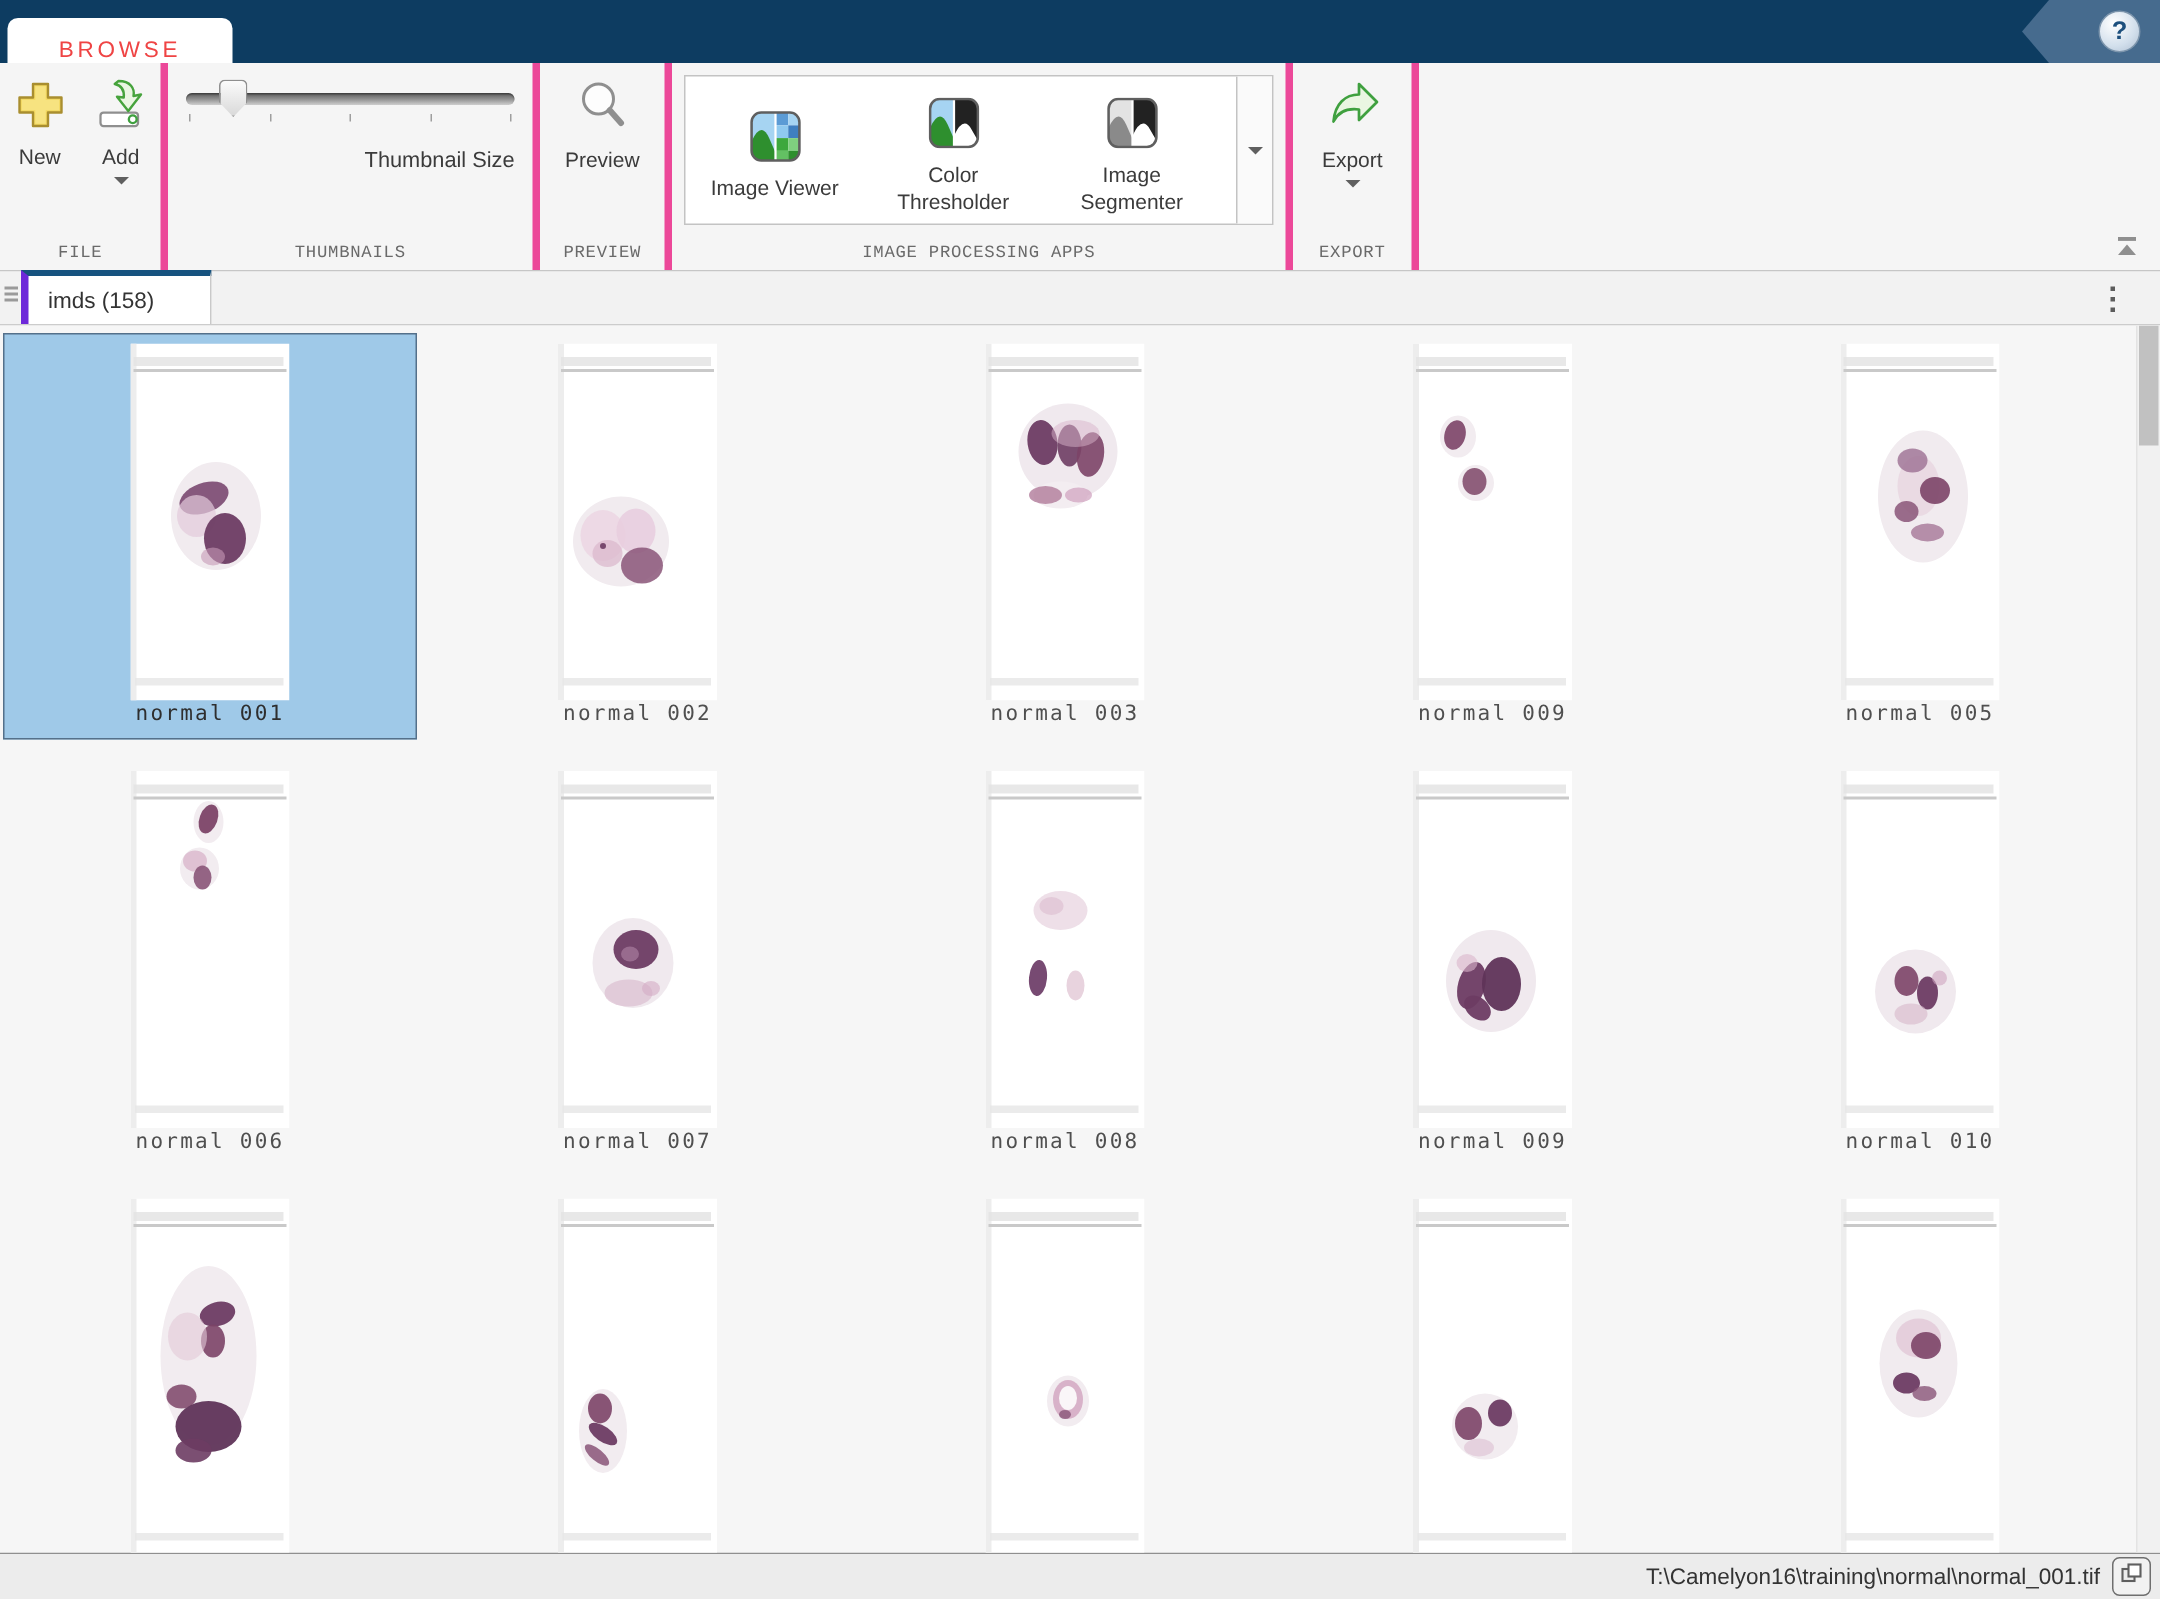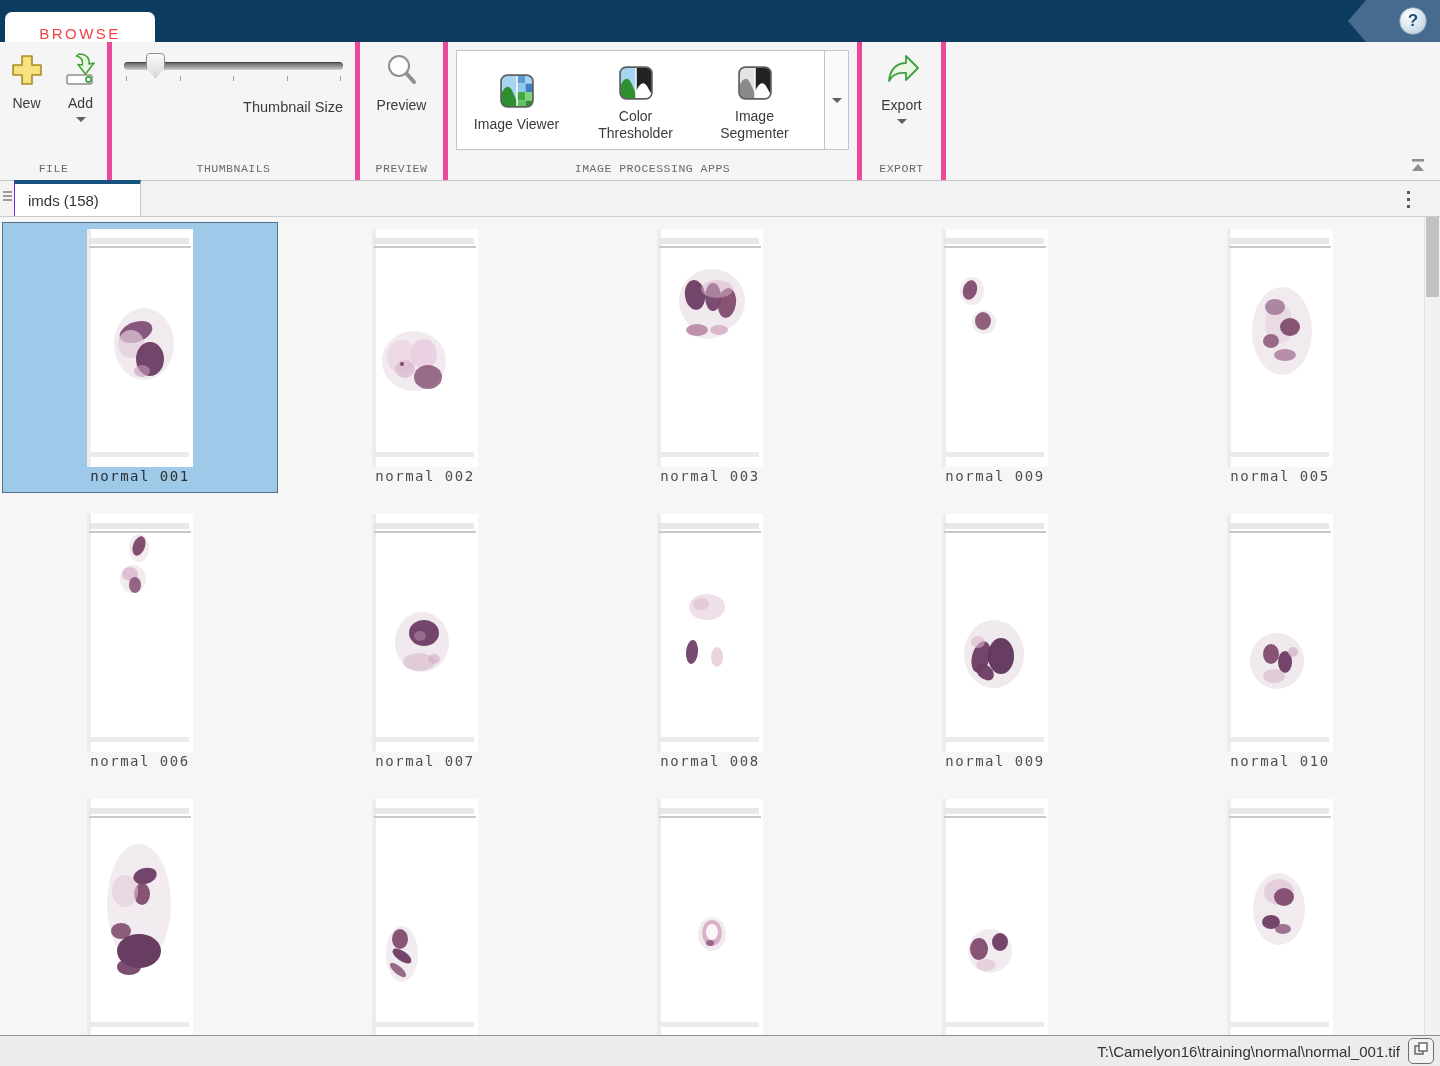--- a/index.html
+++ b/index.html
@@ -67,21 +67,21 @@
   .sec-export .rcontent { justify-content:center; }
   .sec-spacer { flex:1; border-right:none; }
   .collapse-btn { position:absolute; right:12px; bottom:4px; cursor:pointer; }
 
   
   .tabstrip { height:36px; background:#f2f2f2; border-bottom:1px solid #cccccc;
     position:relative; display:flex; align-items:flex-end; }
   .grip { position:absolute; left:3px; top:10px; display:flex; flex-direction:column; gap:2px; }
   .grip i { width:9px; height:2px; background:#9a9a9a; display:block; }
   .doc-tab { margin-left:14px; height:36px; width:127px; background:#ffffff;
-    border-left:1px solid #6d28d9; border-right:1px solid #c9c9c9;
+    border-left:5px solid #6d28d9; border-right:1px solid #c9c9c9;
     border-top:4px solid #16537f; display:flex; align-items:center;
     padding-left:13px; font-size:15px; color:#333333; cursor:pointer; }
   .tab-menu { position:absolute; right:26px; top:6px; display:flex;
     flex-direction:column; gap:4px; padding:4px; cursor:pointer; }
   .tab-menu i { width:3px; height:3px; background:#5c5c5c; display:block; }
 
   
   .content { position:relative; height:818px; background:#f6f6f6; overflow:hidden; }
   .grid { position:absolute; left:0; top:0; right:16px; bottom:0; overflow:hidden;
     display:grid; grid-template-columns:repeat(5,285px); grid-auto-rows:285px;

